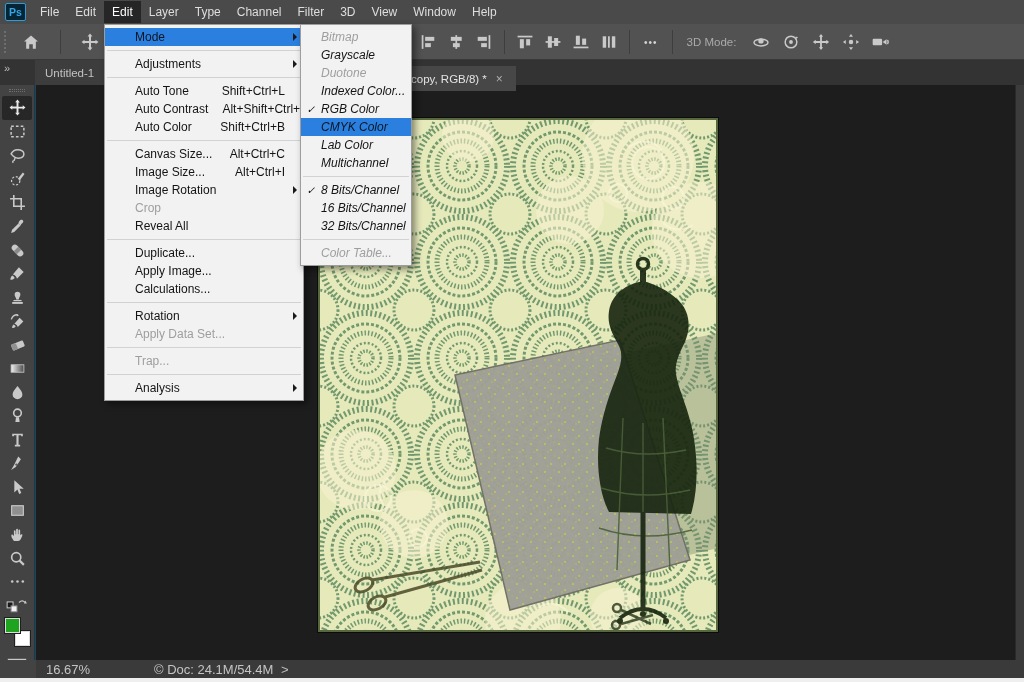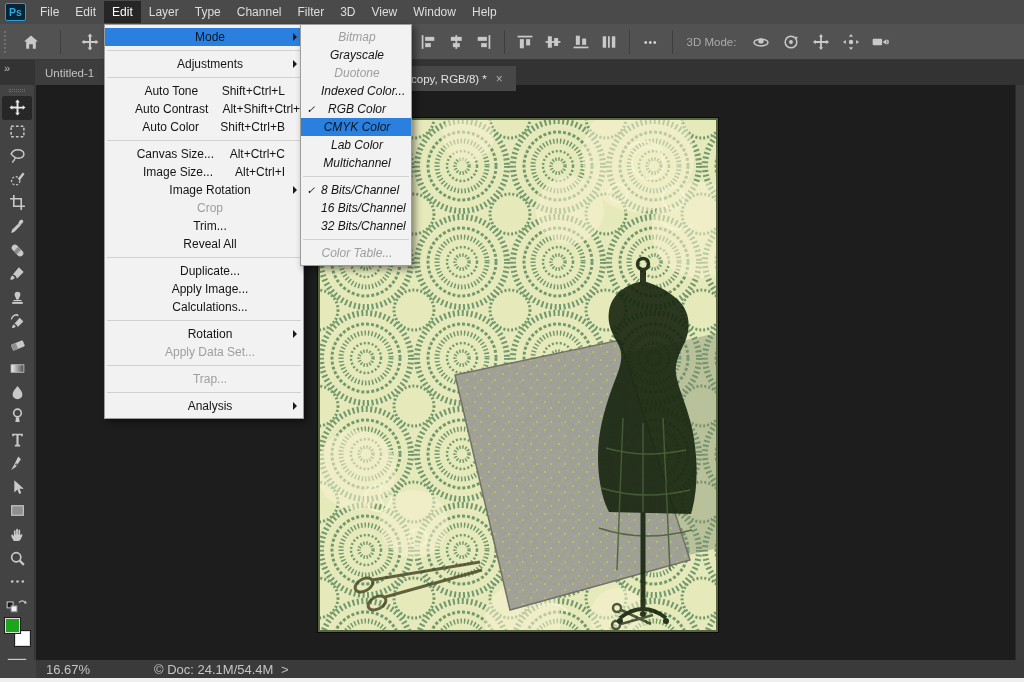--- a/index.html
+++ b/index.html
@@ -86,21 +86,21 @@
   .menu {
     position:absolute; background:#f2f2f2; border:1px solid #9d9d9d;
     box-shadow:3px 3px 7px rgba(0,0,0,0.45); z-index:50;
     padding:3px 0; font-size:12px; color:#141414;
   }
   .image-menu { left:104px; top:24px; width:200px; }
   .mode-menu  { left:300px; top:24px; width:112px; z-index:51;font-style:italic; }
   .mi { position:relative; height:18px; display:flex; align-items:center; padding-right:18px; cursor:default; }
   .mi .chk { width:30px; text-align:center; font-size:10.5px; flex:none; }
   .mode-menu .mi .chk { width:20px; }
-  .mi .lbl { flex:1; white-space:nowrap;text-align:center; }
+  .mi .lbl { flex:1; white-space:nowrap; }
   .mi .sc { margin-left:14px; white-space:nowrap; }
   .mi .sub-arrow {
     position:absolute; right:6px; top:5px; width:0; height:0;
     border-left:4px solid #1a1a1a; border-top:4px solid transparent; border-bottom:4px solid transparent;
   }
   .mi.hl { background:#2b80df; color:#0a1523; }
   .mi.dis { color:#9e9e9e; }
   .msep { height:1px; background:#d2d2d2; margin:4px 2px; }
   
   svg .st { fill:none; stroke:#c9c9c9; }
@@ -505,24 +505,20 @@
         <span class="chk"></span>
         <span class="lbl">Image Rotation</span>
         <span class="sub-arrow"></span>
       </div>
     <div class="mi dis">
         <span class="chk"></span>
         <span class="lbl">Crop</span>
       </div>
     <div class="mi">
         <span class="chk"></span>
-        <span class="lbl">Trim...</span>
-      </div>
-    <div class="mi">
-        <span class="chk"></span>
         <span class="lbl">Reveal All</span>
       </div>
     <div class="msep"></div>
     <div class="mi">
         <span class="chk"></span>
         <span class="lbl">Duplicate...</span>
       </div>
     <div class="mi">
         <span class="chk"></span>
         <span class="lbl">Apply Image...</span>

